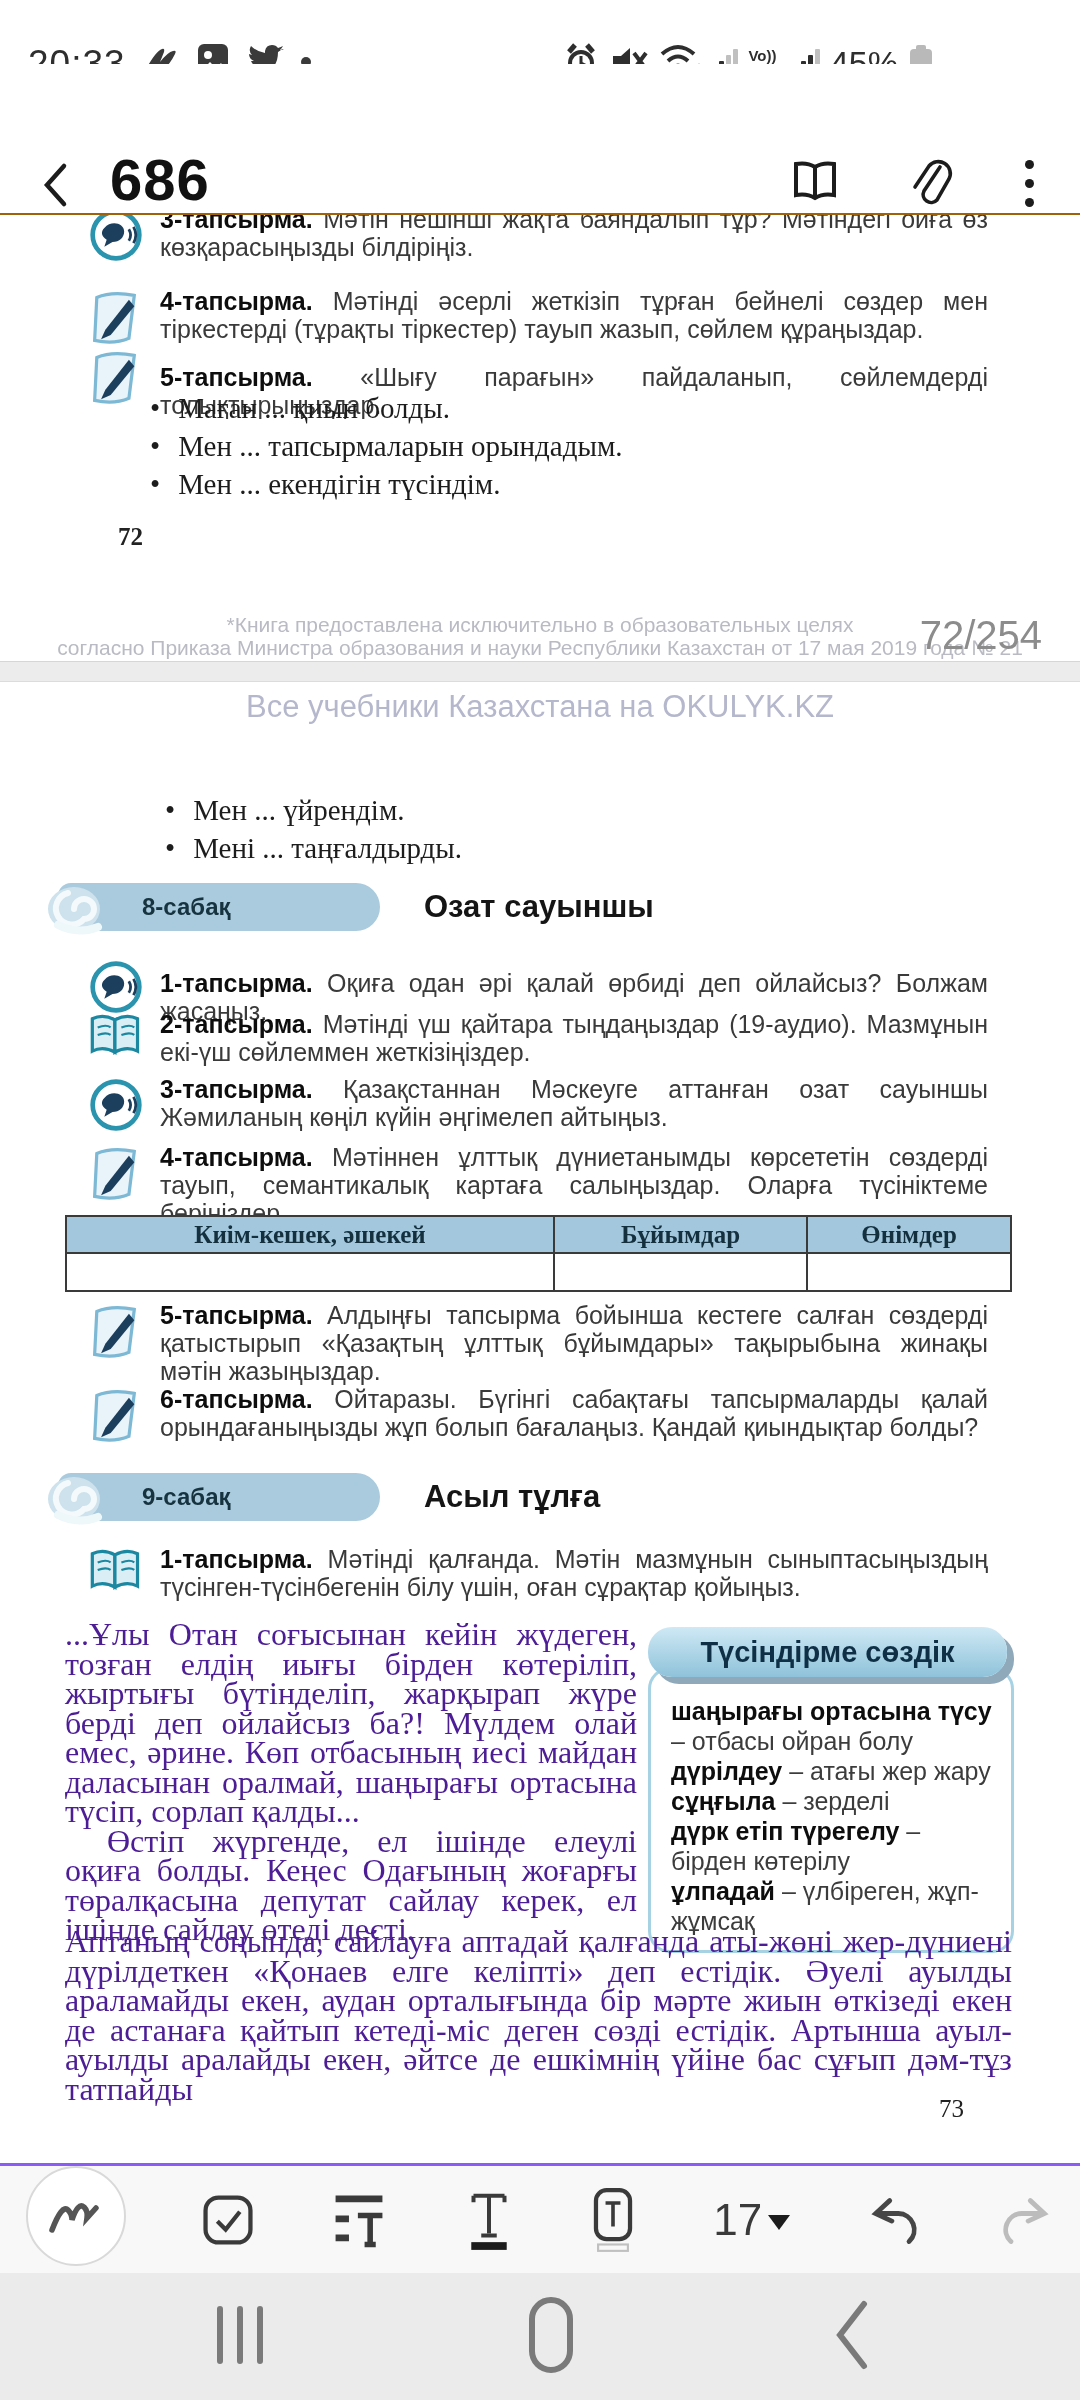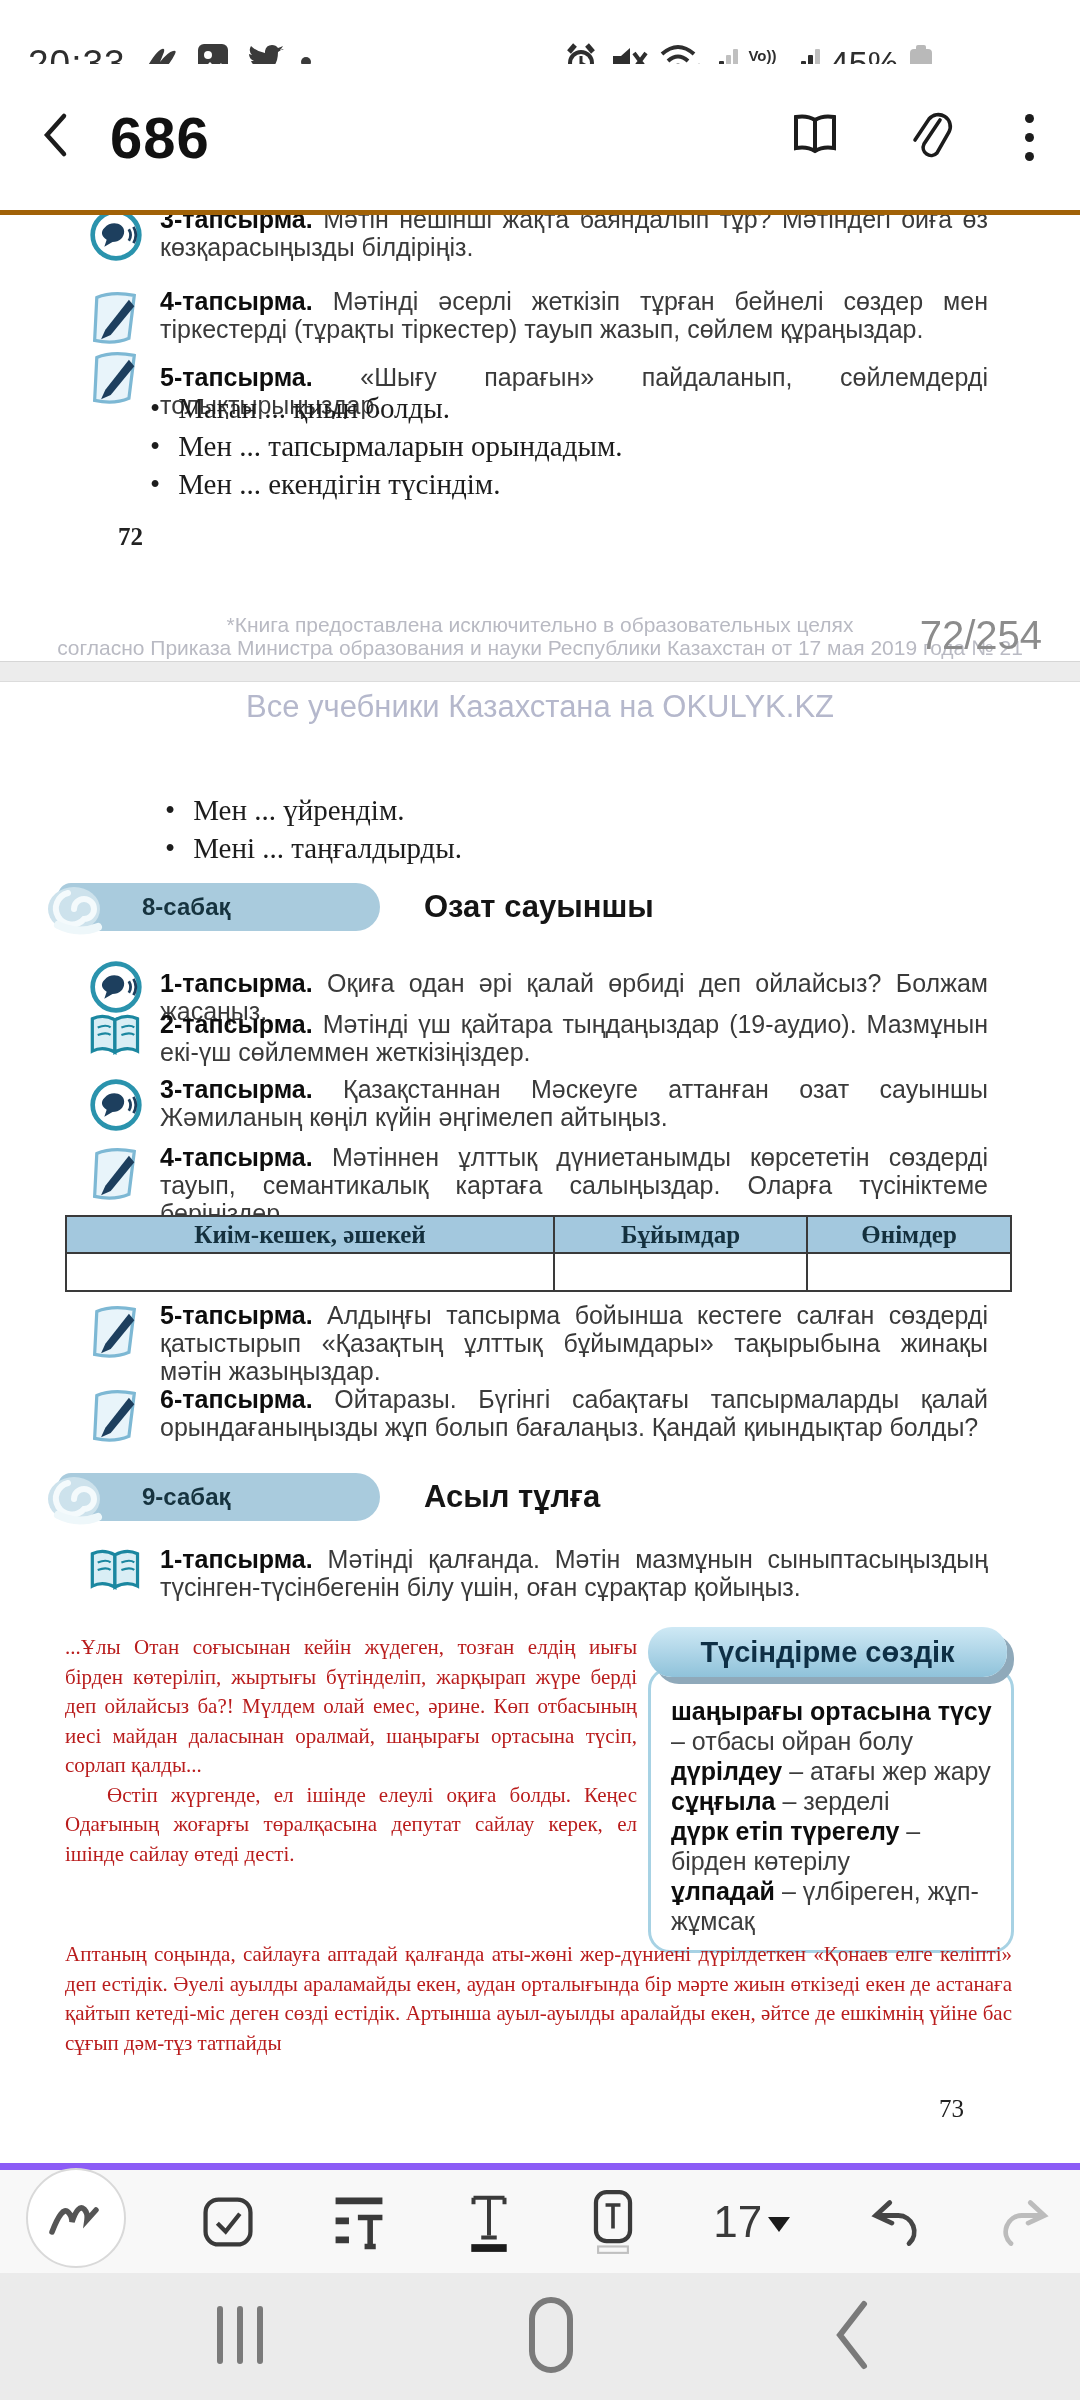--- a/index.html
+++ b/index.html
@@ -18,21 +18,21 @@
   .batt { width:22px; height:40px; position:relative; margin-left:2px;}
   .batt .shell { position:absolute; left:0; top:6px; width:22px; height:34px; border-radius:4px; background:#b9b9b9;}
   .batt .nub { position:absolute; left:6px; top:2px; width:10px; height:6px; border-radius:2px; background:#b9b9b9;}
   .batt .fill { position:absolute; left:0; bottom:0; width:22px; height:17px; border-radius:0 0 4px 4px; background:#333;}
   .sigbars { display:flex; align-items:flex-end; gap:2px; height:28px;}
   .sigbars i { width:5px; background:#2e2e2e; border-radius:1px;}
   .sigbars i.dim { background:#c0c0c0; }
 
   
   .app-bar { position:absolute; top:64px; left:0; width:1080px; height:151px; background:#fff;
-             display:flex; align-items:center; padding:0 40px; border-bottom:5px solid #a16207;}
+             display:flex; align-items:flex-end; padding:0 40px; border-bottom:2px solid #a16207;}
   .ab-title { font-size:58px; font-weight:700; color:#111; margin-left:40px; letter-spacing:1px;}
   .ab-right { margin-left:auto; display:flex; align-items:center; gap:66px; }
   .kebab { display:flex; flex-direction:column; gap:10px; padding:6px;}
   .kebab i { width:9px; height:9px; border-radius:50%; background:#1c1c1c;}
 
   
   .doc { position:absolute; top:215px; left:0; width:1080px; height:1948px; background:#fff; overflow:hidden; }
   .abs { position:absolute; }
 
   .task { display:flex; }
@@ -55,36 +55,36 @@
            display:flex; align-items:center; padding-left:84px; }
   .badge .cloud { position:absolute; left:-14px; top:-4px; }
   .badge-label { font-size:24px; font-weight:700; color:#16333f; }
   .lesson-title { font-size:31px; font-weight:700; color:#151515; margin-left:44px; }
 
   table.sem { border-collapse:collapse; width:947px; }
   table.sem th { background:#a3c8de; border:2px solid #3a3a3a; height:37px; font-family:"Liberation Serif", serif;
                  font-size:25px; font-weight:700; color:#14303e; }
   table.sem td { border:2px solid #3a3a3a; height:38px; background:#fff; }
 
-  .story { font-family:"Liberation Serif", serif; font-size:21px; line-height:29.5px; color:#b91c1c; text-align:justify;margin-top:13px; }
+  .story { font-family:"Liberation Serif", serif; font-size:32px; line-height:29.5px; color:#4c1d95; text-align:justify; }
   .story p.ind { text-indent:42px; }
 
   .gloss { width:366px; }
   .gloss-tab { position:relative; z-index:2; width:359px; height:50px; border-radius:24px;
                background:linear-gradient(#cfe9f5,#8fc2da); box-shadow:7px 7px 0 #8fa9ba;
                display:flex; align-items:center; justify-content:center; }
   .gloss-tab span { font-size:29px; font-weight:700; color:#0e2f45; }
   .gloss-body { position:relative; margin-top:-10px; background:#fff; border:3px solid #a7d2e4; border-radius:22px;
                 padding:26px 18px 14px 20px; min-height:236px; }
   .gloss-body .entry { font-size:25px; line-height:30px; color:#3c3c3c; }
   .gloss-body .entry b { color:#0d0d0d; }
 
   
   .edit-bar { position:absolute; top:2163px; left:0; width:1080px; height:110px; background:#f8f8f8;
-              border-top:7px solid #8b5cf6; display:flex; align-items:center; justify-content:space-between;
+              border-top:3px solid #8b5cf6; display:flex; align-items:center; justify-content:space-between;
               padding:6px 26px; }
   .tool { display:flex; align-items:center; justify-content:center; }
   .pen-circle { width:100px; height:100px; border-radius:50%; background:#fff; border:2px solid #d9d9d9;
                 margin-top:-8px; }
   .fontsize { font-size:44px; color:#3a3a3a; display:flex; align-items:center; gap:6px;}
   .fontsize .caret { width:0; height:0; border-left:11px solid transparent; border-right:11px solid transparent;
                      border-top:15px solid #1c1c1c; margin-top:6px;}
 
   
   .nav-bar { position:absolute; top:2273px; left:0; width:1080px; height:127px; background:#ebebeb;

